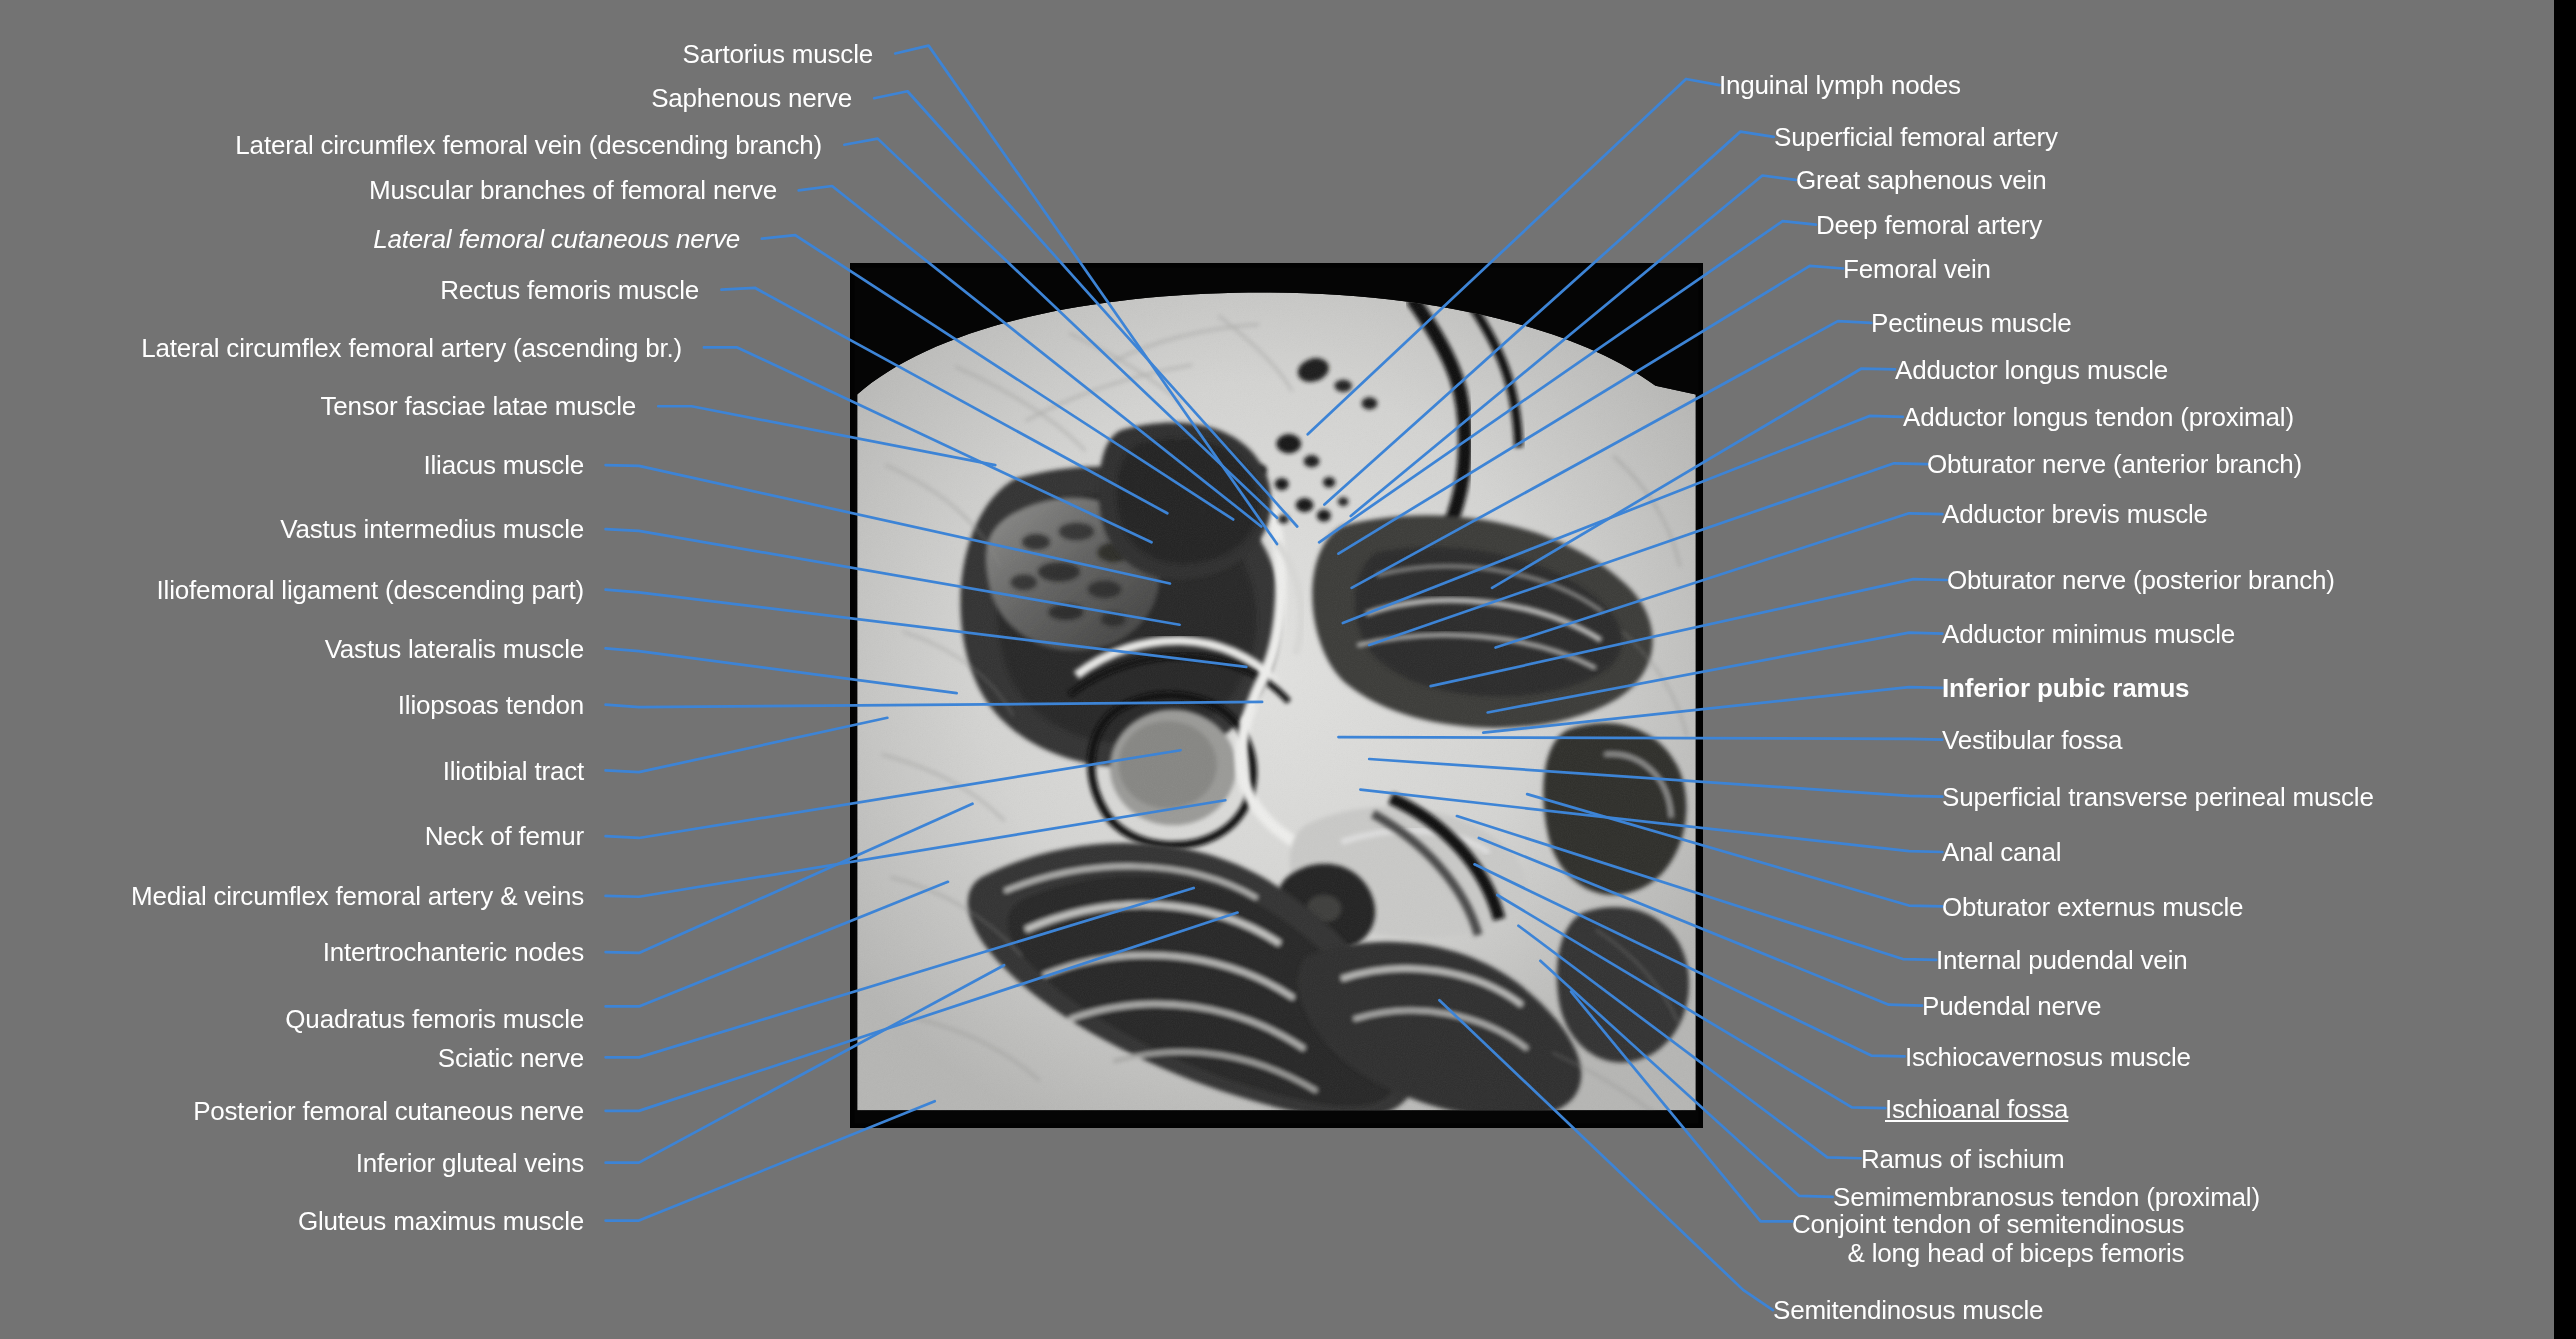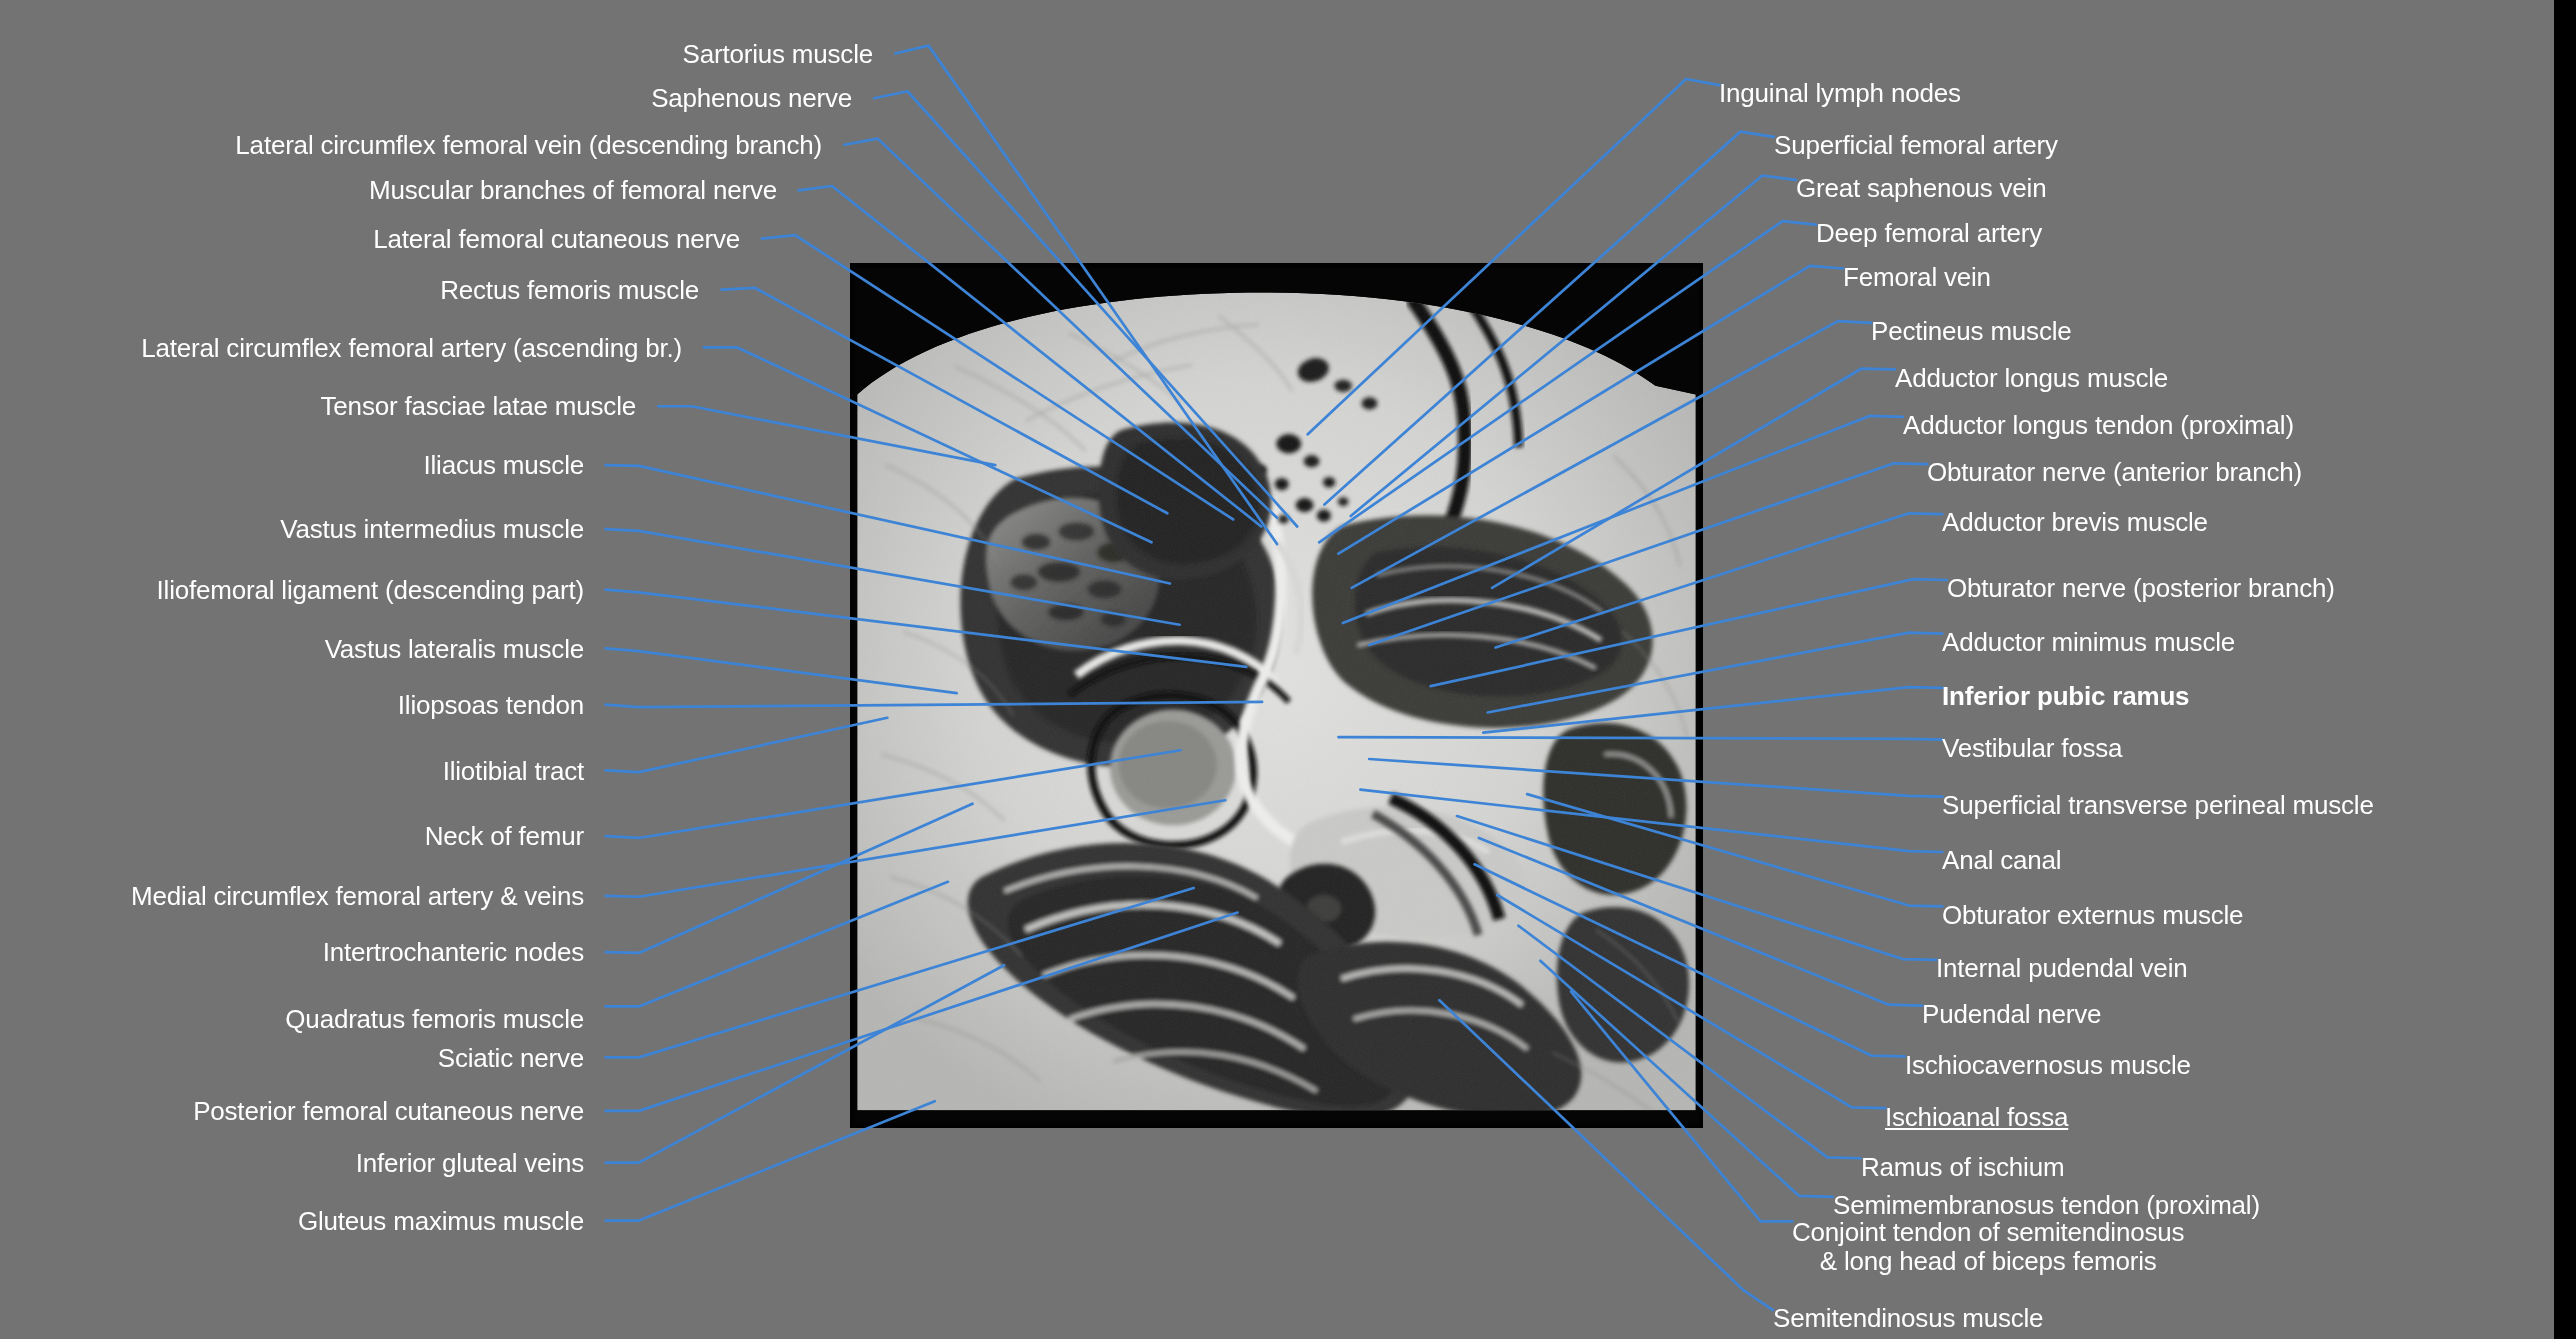--- a/index.html
+++ b/index.html
@@ -45,21 +45,21 @@
     position: absolute;
     color: #ffffff;
     font-family: "Liberation Sans", sans-serif;
     font-size: 26px;
     line-height: 30px;
     font-weight: 400;
     white-space: nowrap;
     letter-spacing: -0.2px;
   }
   .label.left  { text-align: right; transform: translateY(-50%); }
-  .label.right { text-align: center;  transform: translateY(-50%); margin-top: 8px; }
+  .label.right { text-align: right;  transform: translateY(-50%); }
   .label.two-line { line-height: 29px; }
 </style>
 </head>
 <body>
 
 <div id="stage">
 
   <div id="mri-panel">
     <svg width="853" height="865" viewBox="0 0 972 986" xmlns="http://www.w3.org/2000/svg">
       <defs>
@@ -285,21 +285,21 @@
         <path d="M2042,1392 L2006,1392 L1790,1130"></path>
         <path d="M2020,1493 L1986,1470 L1640,1140"></path>
       </g>
   </svg>
 
   <div id="labels-left">
       <div class="label left" style="top: 54px; right: 1681px;">Sartorius muscle</div>
       <div class="label left" style="top: 98px; right: 1702px;">Saphenous nerve</div>
       <div class="label left" style="top: 145px; right: 1732px;">Lateral circumflex femoral vein (descending branch)</div>
       <div class="label left" style="top: 190px; right: 1777px;">Muscular branches of femoral nerve</div>
-      <div class="label left" style="top: 239px; right: 1814px;">Lateral femoral cutaneous nerve</div>
+      <div class="label left" style="top: 239px; right: 1814px; font-style: italic;">Lateral femoral cutaneous nerve</div>
       <div class="label left" style="top: 290px; right: 1855px;">Rectus femoris muscle</div>
       <div class="label left" style="top: 348px; right: 1872px;">Lateral circumflex femoral artery (ascending br.)</div>
       <div class="label left" style="top: 406px; right: 1918px;">Tensor fasciae latae muscle</div>
       <div class="label left" style="top: 465px; right: 1970px;">Iliacus muscle</div>
       <div class="label left" style="top: 529px; right: 1970px;">Vastus intermedius muscle</div>
       <div class="label left" style="top: 590px; right: 1970px;">Iliofemoral ligament (descending part)</div>
       <div class="label left" style="top: 649px; right: 1970px;">Vastus lateralis muscle</div>
       <div class="label left" style="top: 705px; right: 1970px;">Iliopsoas tendon</div>
       <div class="label left" style="top: 771px; right: 1970px;">Iliotibial tract</div>
       <div class="label left" style="top: 836px; right: 1970px;">Neck of femur</div>

